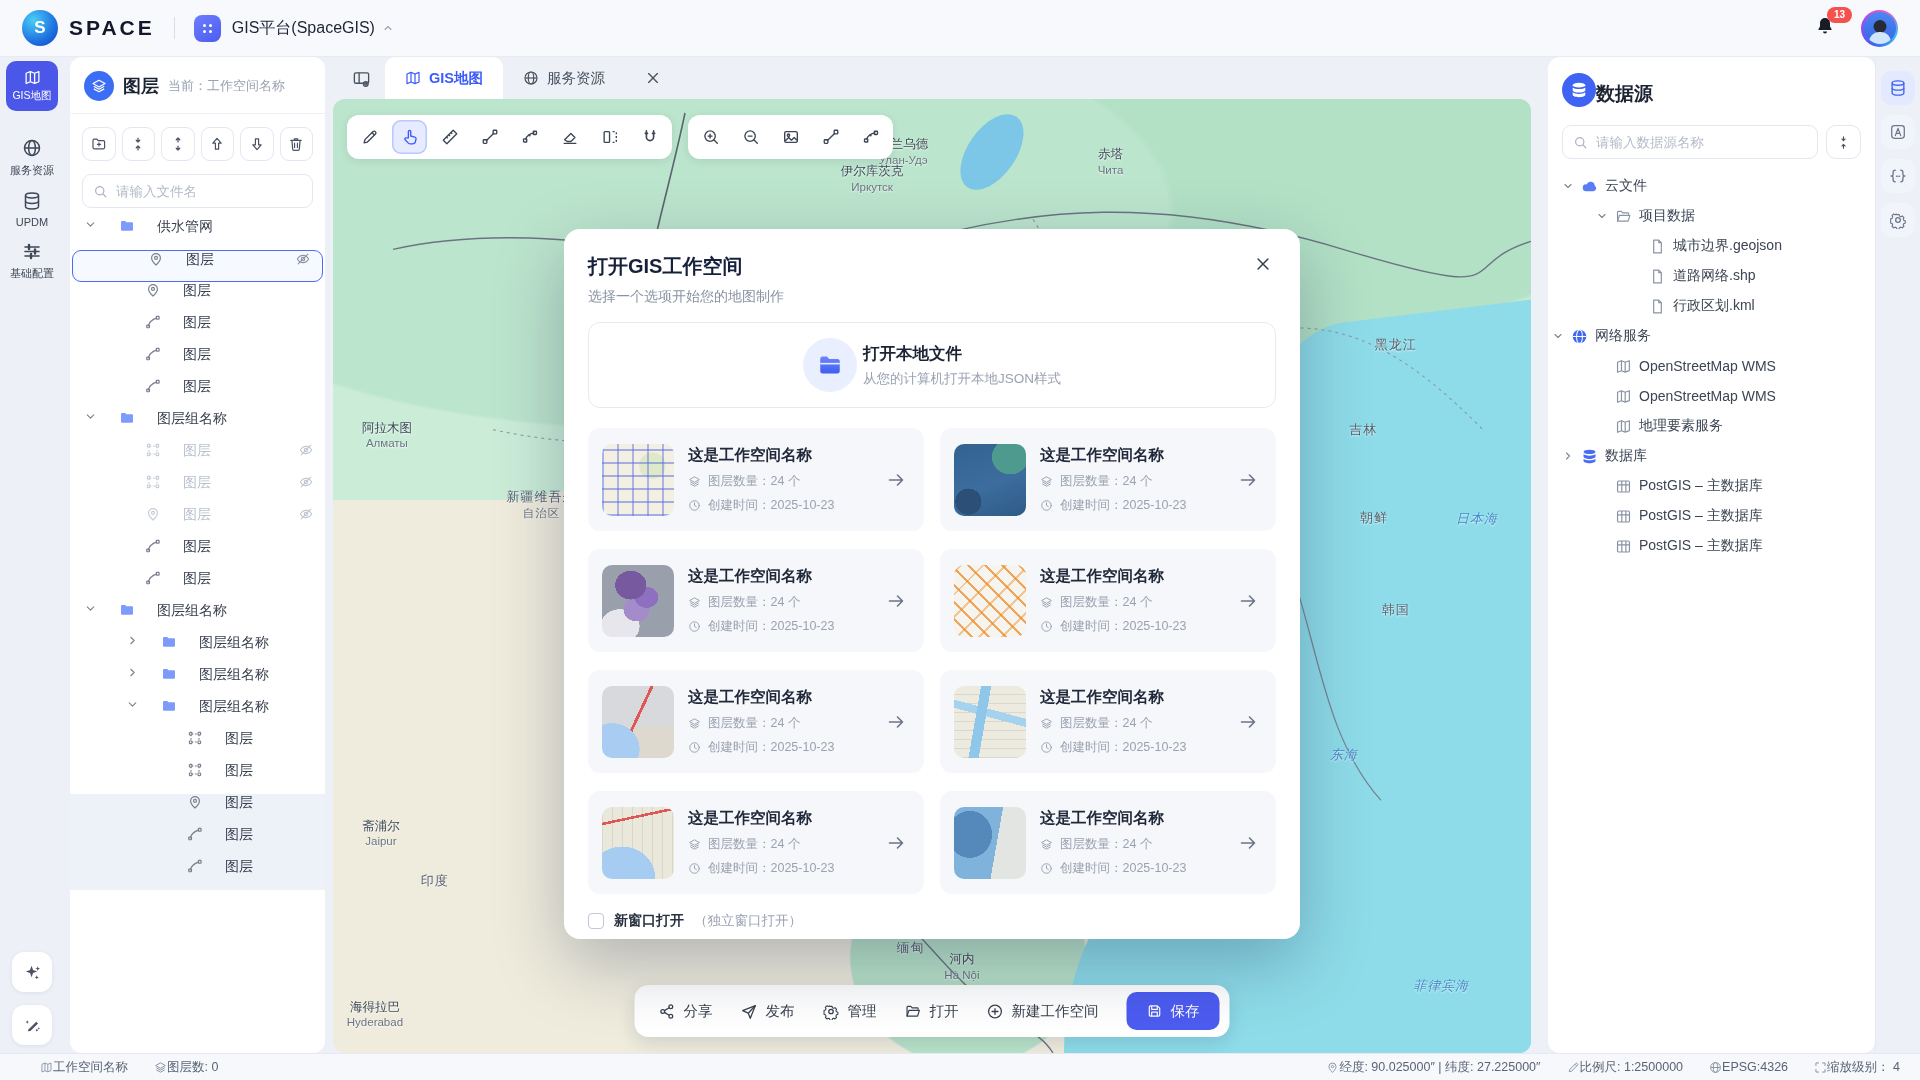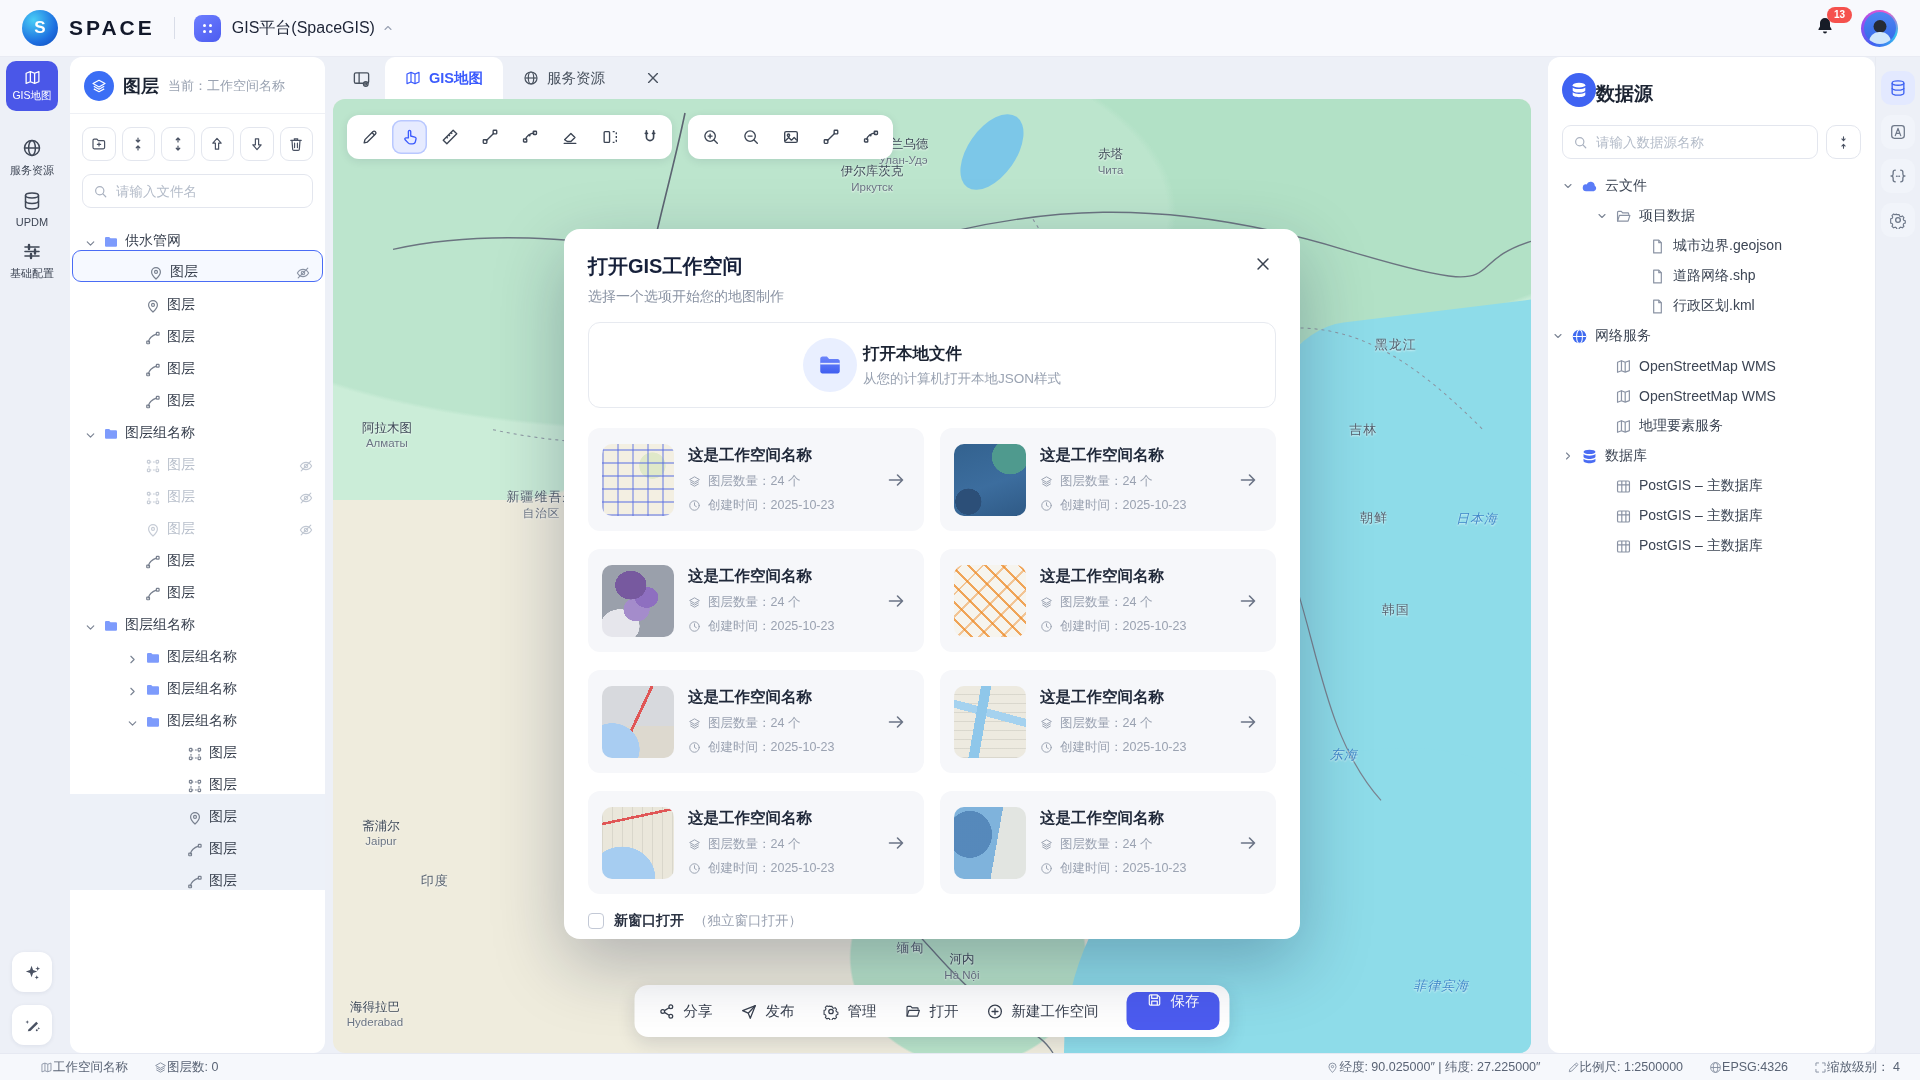--- a/index.html
+++ b/index.html
@@ -43,21 +43,21 @@
   .pl-title{font-size:18px;font-weight:700;}
   .pl-cur{font-size:13px;color:#99a2b1;}
   .pl-tools{display:flex;gap:6px;padding:13px 12px 0;}
   .tool-btn{width:35px;height:34px;border:1px solid #e3e6ee;border-radius:9px;background:#fff;display:flex;align-items:center;justify-content:center;color:#4a5263;cursor:pointer;}
   .tool-btn .ic{width:16px;height:16px;}
   .search-box{margin:13px 12px 10px;height:34px;border:1px solid #e3e6ee;border-radius:9px;display:flex;align-items:center;gap:8px;padding:0 10px;color:#aab2c0;}
   .search-box .ic{width:15px;height:15px;}
   .search-box input{border:none;outline:none;flex:1;font-size:13.5px;font-family:inherit;color:#3c4554;background:transparent;}
   .search-box input::placeholder{color:#b4bcc9;}
   .ltree{flex:1;overflow:hidden;padding-bottom:6px;}
-  .lrow{height:32px;display:flex;align-items:flex-end;gap:6px;font-size:14px;color:#39414f;position:relative;padding-right:10px;cursor:pointer;}
+  .lrow{height:32px;display:flex;align-items:flex-start;gap:22px;font-size:14px;color:#39414f;position:relative;padding-right:10px;cursor:pointer;}
   .lrow .chev{width:13px;height:13px;color:#7b8494;flex:none;}
   .lrow .ticon{width:16px;height:16px;color:#78808f;flex:none;}
   .lrow .tlabel{white-space:nowrap;}
   .lrow .eye{position:absolute;right:11px;width:16px;height:16px;color:#8a93a4;}
   .lrow.selected{border:1.5px solid #4a6cf5;background:#f6f9ff;border-radius:9px;margin:0 2px;}
   .lrow.dimmed{color:#b9c0cc;}
   .lrow.dimmed .ticon{color:#c6ccd6;}
   .lrow.dimmed .eye{color:#c0c7d2;}
   .lrow.hl{background:#edf1f8;}
   .lrow .folder{color:#7d9bfc;}
@@ -89,21 +89,21 @@
   .mlabel.region{font-size:13px;color:#55606e;letter-spacing:1px;}
   .mlabel.sea{color:#3f87c9;font-style:italic;font-size:13px;letter-spacing:1px;}
   .maptools{position:absolute;top:16px;left:14px;display:flex;gap:16px;}
   .tool-group{background:#fff;border-radius:12px;box-shadow:0 2px 8px rgba(25,35,70,.10);padding:5px;display:flex;gap:5px;}
   .mtool{width:35px;height:34px;border-radius:9px;display:flex;align-items:center;justify-content:center;color:#3c4554;cursor:pointer;}
   .mtool .ic{width:18px;height:18px;}
   .mtool.active{background:#e6ebff;color:#3b5bfd;box-shadow:inset 0 0 0 1.5px #b9c8ff;}
   .actionbar{position:absolute;left:50%;bottom:16px;transform:translateX(-50%);background:#fff;border-radius:14px;box-shadow:0 6px 18px rgba(25,35,70,.14);display:flex;align-items:center;gap:28px;padding:7px 10px 7px 24px;}
   .action{display:flex;align-items:center;gap:8px;font-size:14.5px;color:#39414f;cursor:pointer;white-space:nowrap;}
   .action .ic{width:17px;height:17px;}
-  .save-btn{background:#4c5cf0;color:#fff;border:none;border-radius:10px;height:38px;padding:0 20px;display:flex;align-items:flex-start;gap:8px;font-size:14.5px;font-family:inherit;cursor:pointer;}
+  .save-btn{background:#4c5cf0;color:#fff;border:none;border-radius:10px;height:38px;padding:0 20px;display:flex;align-items:center;gap:8px;font-size:14.5px;font-family:inherit;cursor:pointer;}
   .save-btn .ic{width:16px;height:16px;}
   
   .modal{position:absolute;left:564px;top:172px;width:736px;height:710px;background:#fff;border-radius:16px;box-shadow:0 24px 70px rgba(15,25,60,.28);padding:24px 24px 20px;z-index:50;}
   .modal-title{font-size:20px;font-weight:700;color:#16203a;}
   .modal-sub{margin-top:8px;font-size:14px;color:#8a93a3;}
   .modal-close{position:absolute;top:26px;right:28px;width:18px;height:18px;color:#39414f;cursor:pointer;}
   .open-local{margin-top:16px;height:86px;border:1px solid #e7eaf0;border-radius:12px;display:flex;align-items:center;justify-content:center;gap:6px;cursor:pointer;background:#fff;}
   .ol-icon{width:54px;height:54px;border-radius:50%;background:#e9efff;display:flex;align-items:center;justify-content:center;color:#4c6af0;}
   .ol-icon .ic{width:26px;height:26px;}
   .ol-title{font-size:16.5px;font-weight:700;color:#1c2433;}

